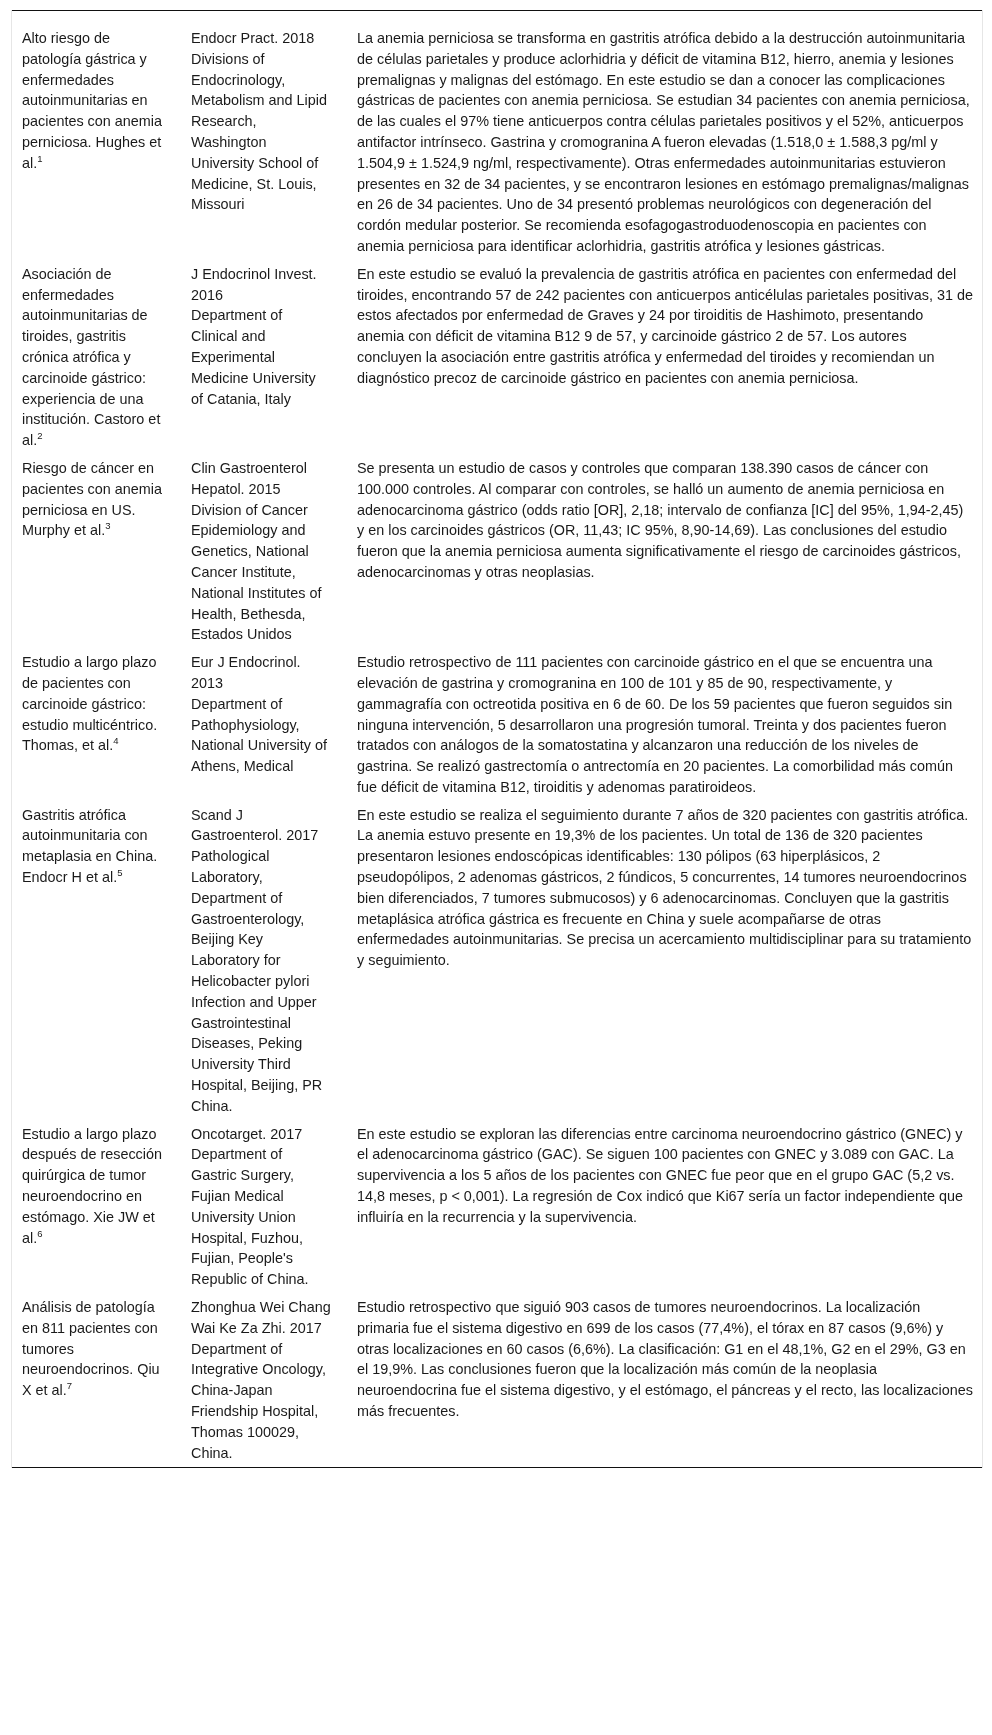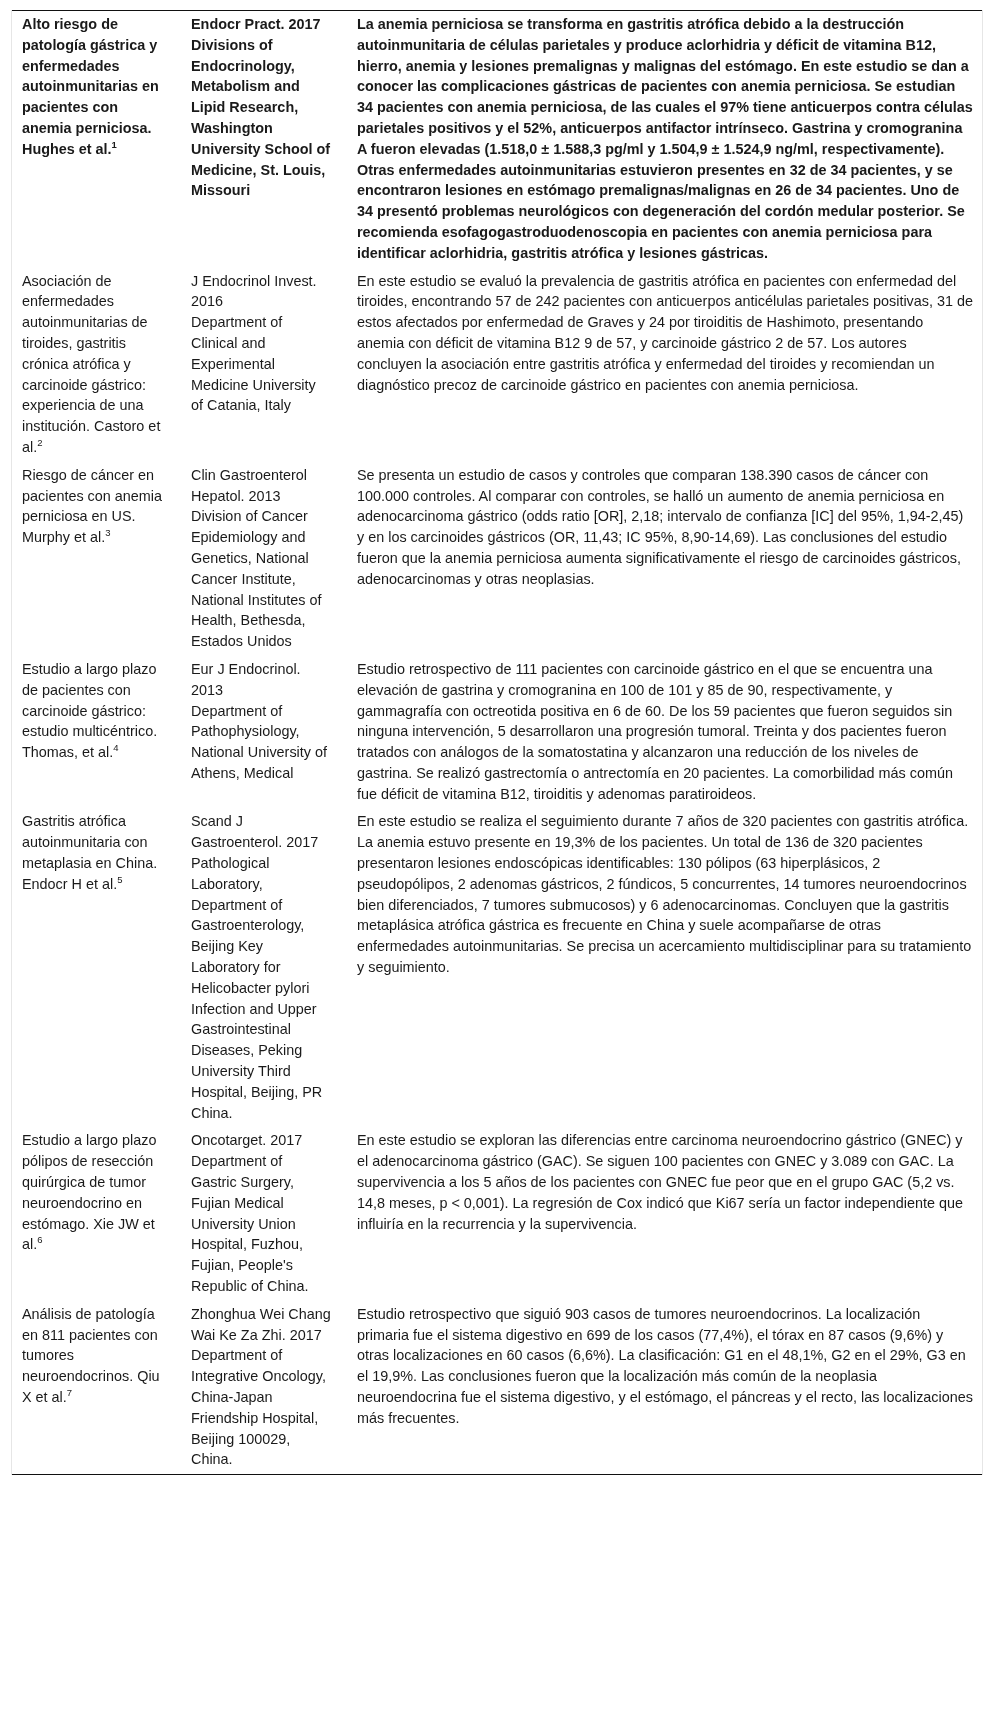--- a/index.html
+++ b/index.html
@@ -30,50 +30,50 @@
     font-size: 14.4px;
     line-height: 20.8px;
   }
   td {
     vertical-align: top;
     padding: 3px 10px 4px 10px;
   }
   td.c1 { width: 143px; }
   td.c2 { width: 140px; padding-left: 16px; }
   td.c3 { padding-left: 16px; padding-right: 8px; }
-  tr:first-child td { padding-top: 3px; font-weight: bold; }
+  tr:first-child td { padding-top: 17px; }
   sup { font-size: 9.5px; line-height: 0; vertical-align: 6px; }
   .block { display: block; }
 </style>
 </head>
 <body>
 
 <div class="table-wrap">
   <table>
     <tbody>
       <tr>
         <td class="c1"><span>Alto riesgo de patología gástrica y enfermedades autoinmunitarias en pacientes con anemia perniciosa. Hughes et al.</span><sup>1</sup></td>
         <td class="c2">
-            <span class="block">Endocr Pract. 2017</span>
+            <span class="block">Endocr Pract. 2018</span>
             <span class="block">Divisions of Endocrinology, Metabolism and Lipid Research, Washington University School of Medicine, St. Louis, Missouri</span>
           </td>
         <td class="c3">La anemia perniciosa se transforma en gastritis atrófica debido a la destrucción autoinmunitaria de células parietales y produce aclorhidria y déficit de vitamina B12, hierro, anemia y lesiones premalignas y malignas del estómago. En este estudio se dan a conocer las complicaciones gástricas de pacientes con anemia perniciosa. Se estudian 34 pacientes con anemia perniciosa, de las cuales el 97% tiene anticuerpos contra células parietales positivos y el 52%, anticuerpos antifactor intrínseco. Gastrina y cromogranina A fueron elevadas (1.518,0 ± 1.588,3 pg/ml y 1.504,9 ± 1.524,9 ng/ml, respectivamente). Otras enfermedades autoinmunitarias estuvieron presentes en 32 de 34 pacientes, y se encontraron lesiones en estómago premalignas/malignas en 26 de 34 pacientes. Uno de 34 presentó problemas neurológicos con degeneración del cordón medular posterior. Se recomienda esofagogastroduodenoscopia en pacientes con anemia perniciosa para identificar aclorhidria, gastritis atrófica y lesiones gástricas.</td>
       </tr>
       <tr>
         <td class="c1"><span>Asociación de enfermedades autoinmunitarias de tiroides, gastritis crónica atrófica y carcinoide gástrico: experiencia de una institución. Castoro et al.</span><sup>2</sup></td>
         <td class="c2">
             <span class="block">J Endocrinol Invest. 2016</span>
             <span class="block">Department of Clinical and Experimental Medicine University of Catania, Italy</span>
           </td>
         <td class="c3">En este estudio se evaluó la prevalencia de gastritis atrófica en pacientes con enfermedad del tiroides, encontrando 57 de 242 pacientes con anticuerpos anticélulas parietales positivas, 31 de estos afectados por enfermedad de Graves y 24 por tiroiditis de Hashimoto, presentando anemia con déficit de vitamina B12 9 de 57, y carcinoide gástrico 2 de 57. Los autores concluyen la asociación entre gastritis atrófica y enfermedad del tiroides y recomiendan un diagnóstico precoz de carcinoide gástrico en pacientes con anemia perniciosa.</td>
       </tr>
       <tr>
         <td class="c1"><span>Riesgo de cáncer en pacientes con anemia perniciosa en US. Murphy et al.</span><sup>3</sup></td>
         <td class="c2">
-            <span class="block">Clin Gastroenterol Hepatol. 2013</span>
+            <span class="block">Clin Gastroenterol Hepatol. 2015</span>
             <span class="block">Division of Cancer Epidemiology and Genetics, National Cancer Institute, National Institutes of Health, Bethesda, Estados Unidos</span>
           </td>
         <td class="c3">Se presenta un estudio de casos y controles que comparan 138.390 casos de cáncer con 100.000 controles. Al comparar con controles, se halló un aumento de anemia perniciosa en adenocarcinoma gástrico (odds ratio [OR], 2,18; intervalo de confianza [IC] del 95%, 1,94-2,45) y en los carcinoides gástricos (OR, 11,43; IC 95%, 8,90-14,69). Las conclusiones del estudio fueron que la anemia perniciosa aumenta significativamente el riesgo de carcinoides gástricos, adenocarcinomas y otras neoplasias.</td>
       </tr>
       <tr>
         <td class="c1"><span>Estudio a largo plazo de pacientes con carcinoide gástrico: estudio multicéntrico. Thomas, et al.</span><sup>4</sup></td>
         <td class="c2">
             <span class="block">Eur J Endocrinol. 2013</span>
             <span class="block">Department of Pathophysiology, National University of Athens, Medical</span>
           </td>
@@ -81,30 +81,30 @@
       </tr>
       <tr>
         <td class="c1"><span>Gastritis atrófica autoinmunitaria con metaplasia en China. Endocr H et al.</span><sup>5</sup></td>
         <td class="c2">
             <span class="block">Scand J Gastroenterol. 2017</span>
             <span class="block">Pathological Laboratory, Department of Gastroenterology, Beijing Key Laboratory for Helicobacter pylori Infection and Upper Gastrointestinal Diseases, Peking University Third Hospital, Beijing, PR China.</span>
           </td>
         <td class="c3">En este estudio se realiza el seguimiento durante 7 años de 320 pacientes con gastritis atrófica. La anemia estuvo presente en 19,3% de los pacientes. Un total de 136 de 320 pacientes presentaron lesiones endoscópicas identificables: 130 pólipos (63 hiperplásicos, 2 pseudopólipos, 2 adenomas gástricos, 2 fúndicos, 5 concurrentes, 14 tumores neuroendocrinos bien diferenciados, 7 tumores submucosos) y 6 adenocarcinomas. Concluyen que la gastritis metaplásica atrófica gástrica es frecuente en China y suele acompañarse de otras enfermedades autoinmunitarias. Se precisa un acercamiento multidisciplinar para su tratamiento y seguimiento.</td>
       </tr>
       <tr>
-        <td class="c1"><span>Estudio a largo plazo pólipos de resección quirúrgica de tumor neuroendocrino en estómago. Xie JW et al.</span><sup>6</sup></td>
+        <td class="c1"><span>Estudio a largo plazo después de resección quirúrgica de tumor neuroendocrino en estómago. Xie JW et al.</span><sup>6</sup></td>
         <td class="c2">
             <span class="block">Oncotarget. 2017</span>
             <span class="block">Department of Gastric Surgery, Fujian Medical University Union Hospital, Fuzhou, Fujian, People's Republic of China.</span>
           </td>
         <td class="c3">En este estudio se exploran las diferencias entre carcinoma neuroendocrino gástrico (GNEC) y el adenocarcinoma gástrico (GAC). Se siguen 100 pacientes con GNEC y 3.089 con GAC. La supervivencia a los 5 años de los pacientes con GNEC fue peor que en el grupo GAC (5,2 vs. 14,8 meses, p &lt; 0,001). La regresión de Cox indicó que Ki67 sería un factor independiente que influiría en la recurrencia y la supervivencia.</td>
       </tr>
       <tr>
         <td class="c1"><span>Análisis de patología en 811 pacientes con tumores neuroendocrinos. Qiu X et al.</span><sup>7</sup></td>
         <td class="c2">
             <span class="block">Zhonghua Wei Chang Wai Ke Za Zhi. 2017</span>
-            <span class="block">Department of Integrative Oncology, China-Japan Friendship Hospital, Beijing 100029, China.</span>
+            <span class="block">Department of Integrative Oncology, China-Japan Friendship Hospital, Thomas 100029, China.</span>
           </td>
         <td class="c3">Estudio retrospectivo que siguió 903 casos de tumores neuroendocrinos. La localización primaria fue el sistema digestivo en 699 de los casos (77,4%), el tórax en 87 casos (9,6%) y otras localizaciones en 60 casos (6,6%). La clasificación: G1 en el 48,1%, G2 en el 29%, G3 en el 19,9%. Las conclusiones fueron que la localización más común de la neoplasia neuroendocrina fue el sistema digestivo, y el estómago, el páncreas y el recto, las localizaciones más frecuentes.</td>
       </tr>
     </tbody>
   </table>
 </div>
 
 </body></html>

